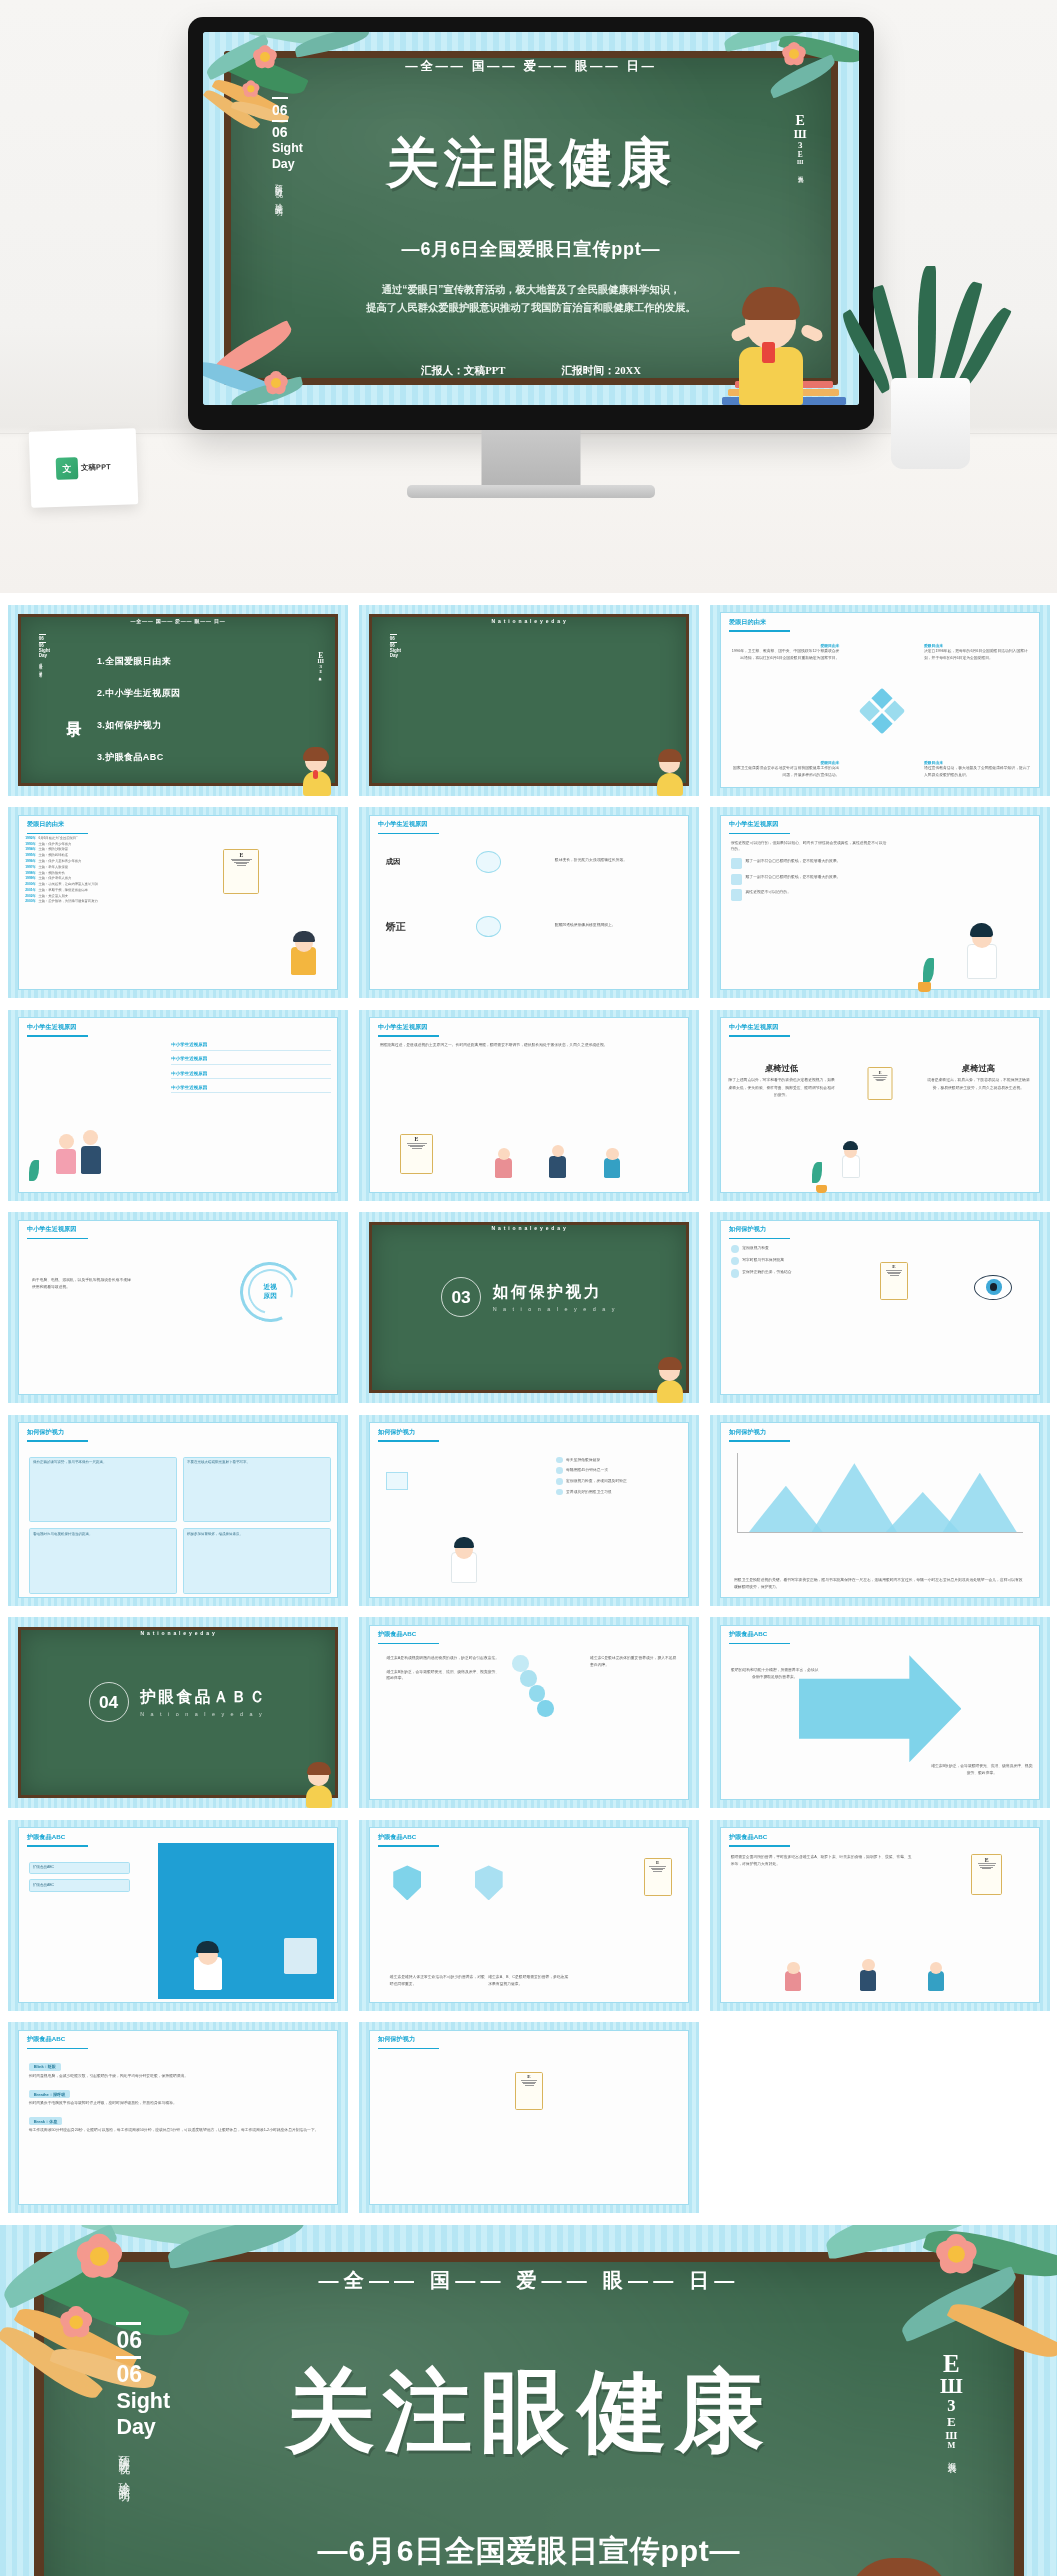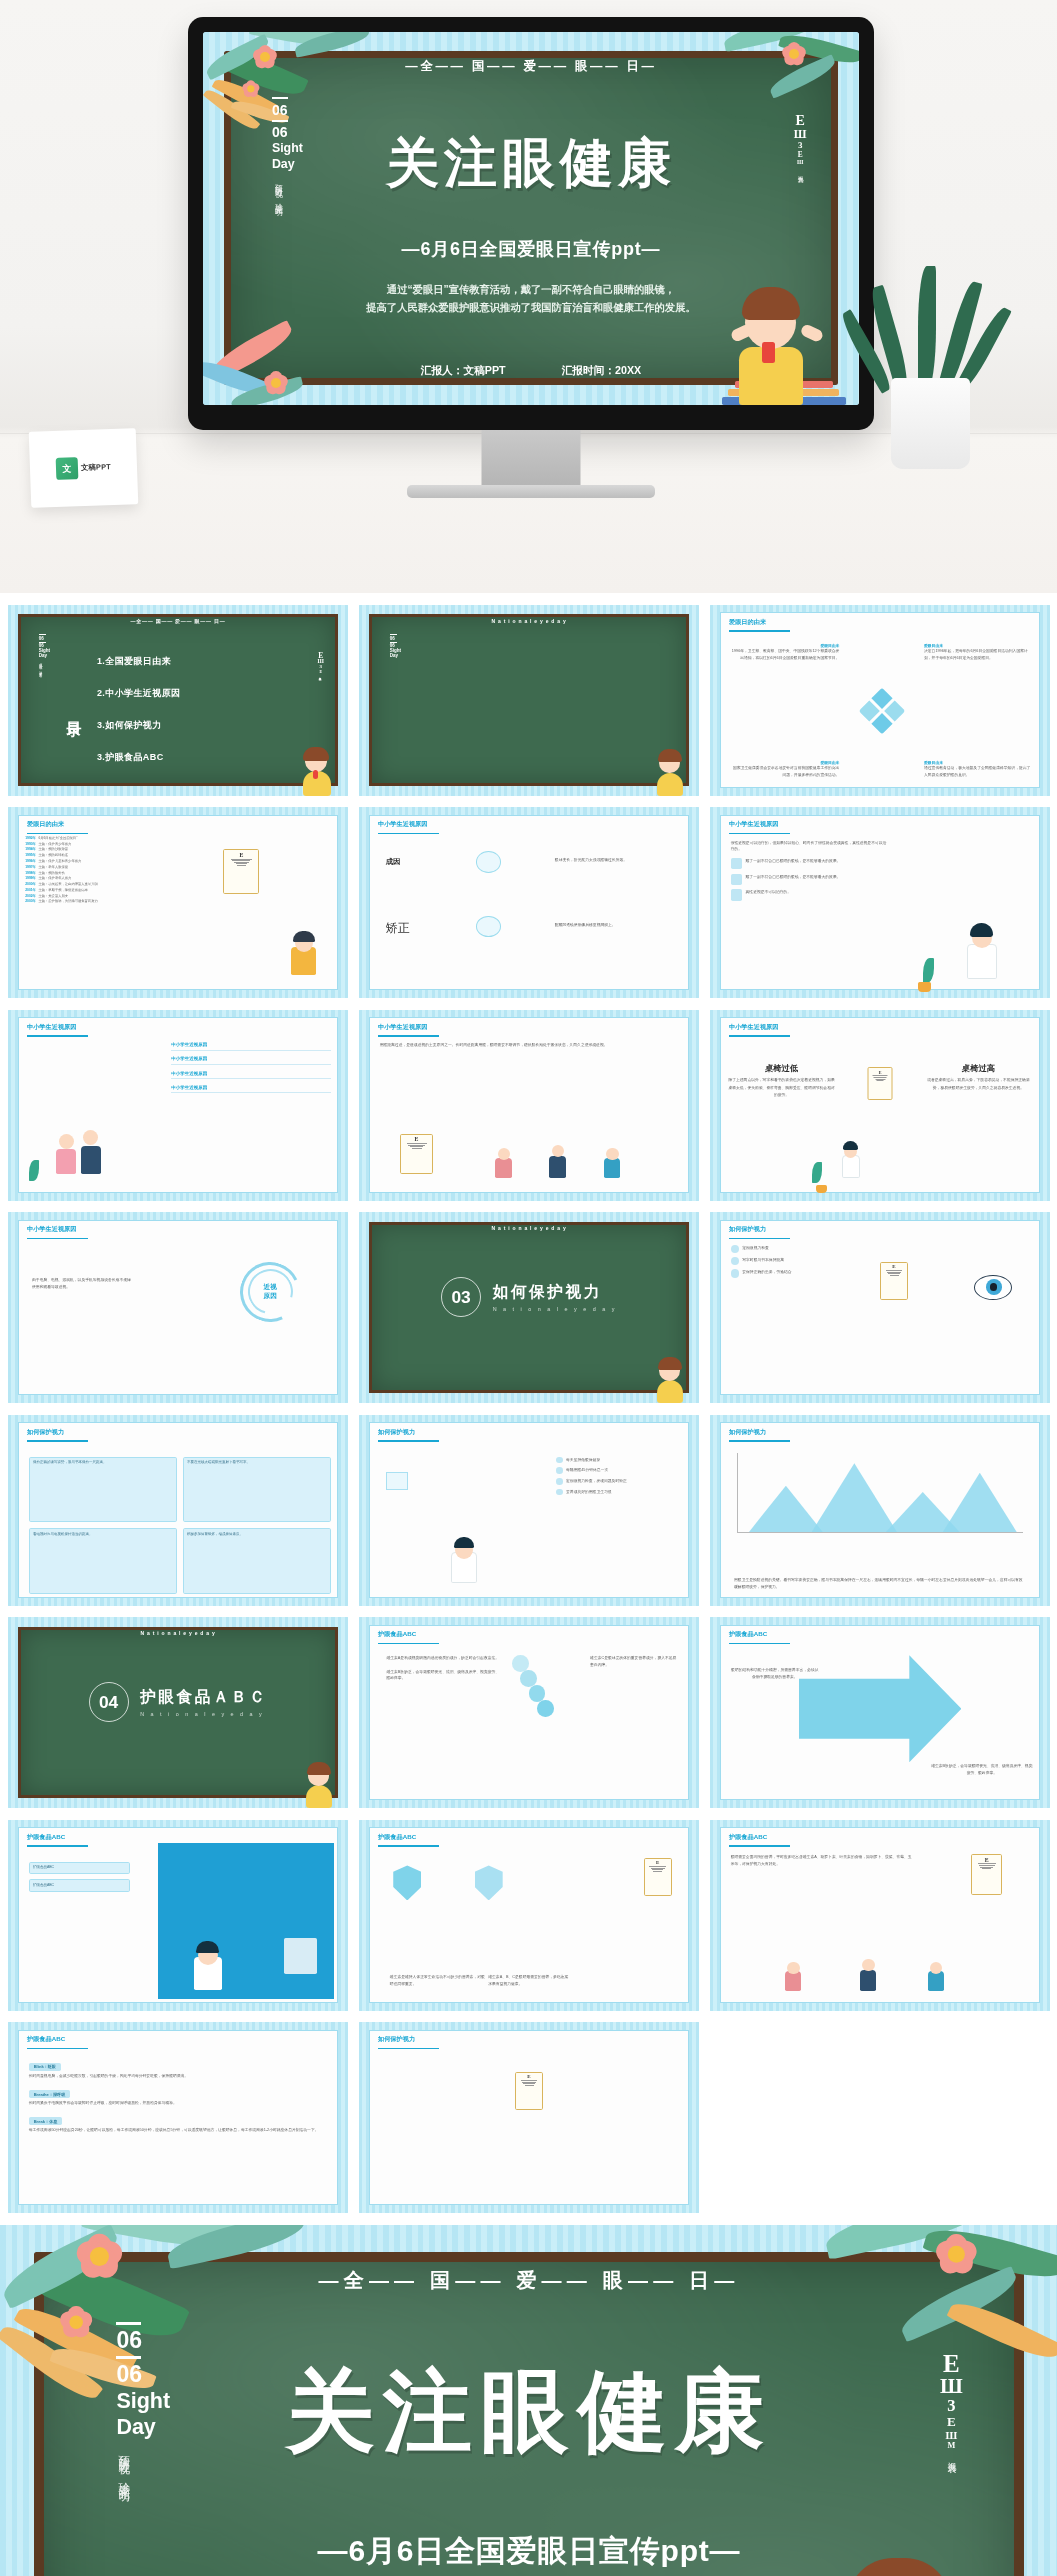--- a/index.html
+++ b/index.html
@@ -83,21 +83,21 @@
     position:absolute; left:0; right:0; top:55%; text-align:center; z-index:5;
     color:#fff; font-weight:bold; font-size:18px; letter-spacing:0.8px;
   }
   .descBlock {
     position:absolute; left:14%; right:14%; top:67%; text-align:center; z-index:5;
     color:#e9f3ec; font-size:10.3px; line-height:1.75; font-weight:bold;
   }
   .metaRow {
     position:absolute; left:0; right:0; bottom:7%; z-index:5;
     display:flex; justify-content:center; gap:56px;
-    color:#fff; font-size:10.7px; font-weight:bold;
+    color:#fff; font-size:10.7px; font-weight:bold;font-family:Liberation Serif, serif;
   }
   .dateCol {
     position:absolute; left:10.5%; top:17%; z-index:6; color:#fff; text-align:left;
   }
   .dateCol .num { font-size:14px; font-weight:bold; line-height:1.15; }
   .dateCol .rule { width:16.5px; height:1.7px; background:#fff; margin:2.5px 0; }
   .dateCol .sg { font-size:12.4px; font-weight:bold; line-height:1.12; margin-top:1.7px; }
   .dateCol .vtxt {
     margin-top:6.6px; writing-mode:vertical-rl; font-size:7.9px; letter-spacing:1.7px; opacity:.92;
   }
@@ -304,21 +304,21 @@
               <div class="e" style="font-size:11.6px;">Ш</div>
               <div class="e" style="font-size:9px;">3</div>
               <div class="e" style="font-size:7.4px;">E</div>
               <div class="e" style="font-size:5.8px;">Ш</div>
               <div class="cn">视力表</div>
             </div>
 
             <div class="mainTitle">关注眼健康</div>
             <div class="subTitle">—6月6日全国爱眼日宣传ppt—</div>
             <div class="descBlock">
-              <div>通过“爱眼日”宣传教育活动，戴了一副不符合自己眼睛的眼镜，</div>
+              <div>通过“爱眼日”宣传教育活动，极大地普及了全民眼健康科学知识，</div>
               <div>提高了人民群众爱眼护眼意识推动了我国防盲治盲和眼健康工作的发展。</div>
             </div>
             <div class="metaRow">
               <span>汇报人：文稿PPT</span>
               <span>汇报时间：20XX</span>
             </div>
 
             <div class="kid">
               <div class="body"></div>
                 <div class="scarf"></div>
@@ -518,21 +518,21 @@
     </div>
 
 
     <div class="thumb">
       <div class="stripes2"></div>
         <div class="tWhite"></div>
       <div class="tTag">中小学生近视原因</div>
       <div class="tTagLine"></div>
       <div class="cBody">
         <div style="position:absolute;left:2%;top:12%;font-size:7.4px;color:#333;font-weight:bold;">成因</div>
-        <div style="position:absolute;left:2%;top:55%;font-size:12px;color:#333;font-weight:normal;">矫正</div>
+        <div style="position:absolute;left:2%;top:55%;font-size:10px;color:#333;font-weight:bold;">矫正</div>
         <div class="ringLg" style="position:absolute;left:32%;top:8%;width:25px;height:21.5px;background:#eaf8fd;"></div>
         <div class="ringLg" style="position:absolute;left:32%;top:52%;width:25px;height:21.5px;background:#eaf8fd;"></div>
         <div class="pTxt" style="position:absolute;left:58%;top:12%;right:2%;">眼球变长，折光能力太强或眼轴过长所致。</div>
         <div class="pTxt" style="position:absolute;left:58%;top:56%;right:2%;">配戴凹透镜使物像后移至视网膜上。</div>
       </div>
     </div>
 
     <div class="thumb">
       <div class="stripes2"></div>
         <div class="tWhite"></div>

